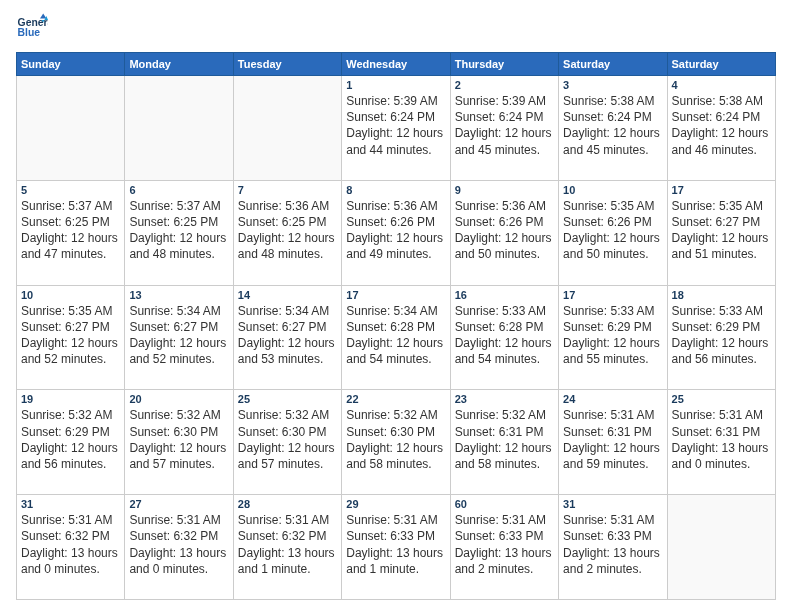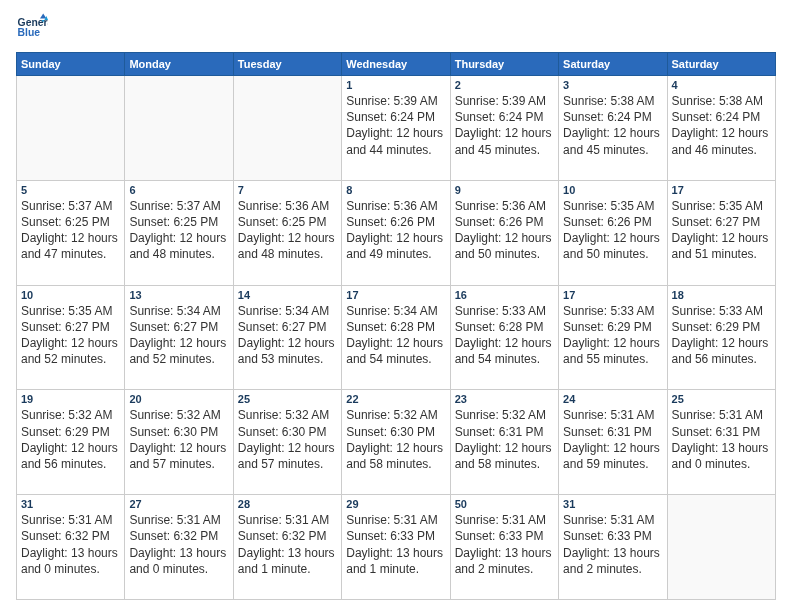--- a/index.html
+++ b/index.html
@@ -335,21 +335,21 @@
 and 1 minute.</div>
           </td>
           <td>
             <div class="day-num">29</div>
             <div class="cell-text">Sunrise: 5:31 AM
 Sunset: 6:33 PM
 Daylight: 13 hours
 and 1 minute.</div>
           </td>
           <td>
-            <div class="day-num">50</div>
+            <div class="day-num">60</div>
             <div class="cell-text">Sunrise: 5:31 AM
 Sunset: 6:33 PM
 Daylight: 13 hours
 and 2 minutes.</div>
           </td>
           <td>
             <div class="day-num">31</div>
             <div class="cell-text">Sunrise: 5:31 AM
 Sunset: 6:33 PM
 Daylight: 13 hours

